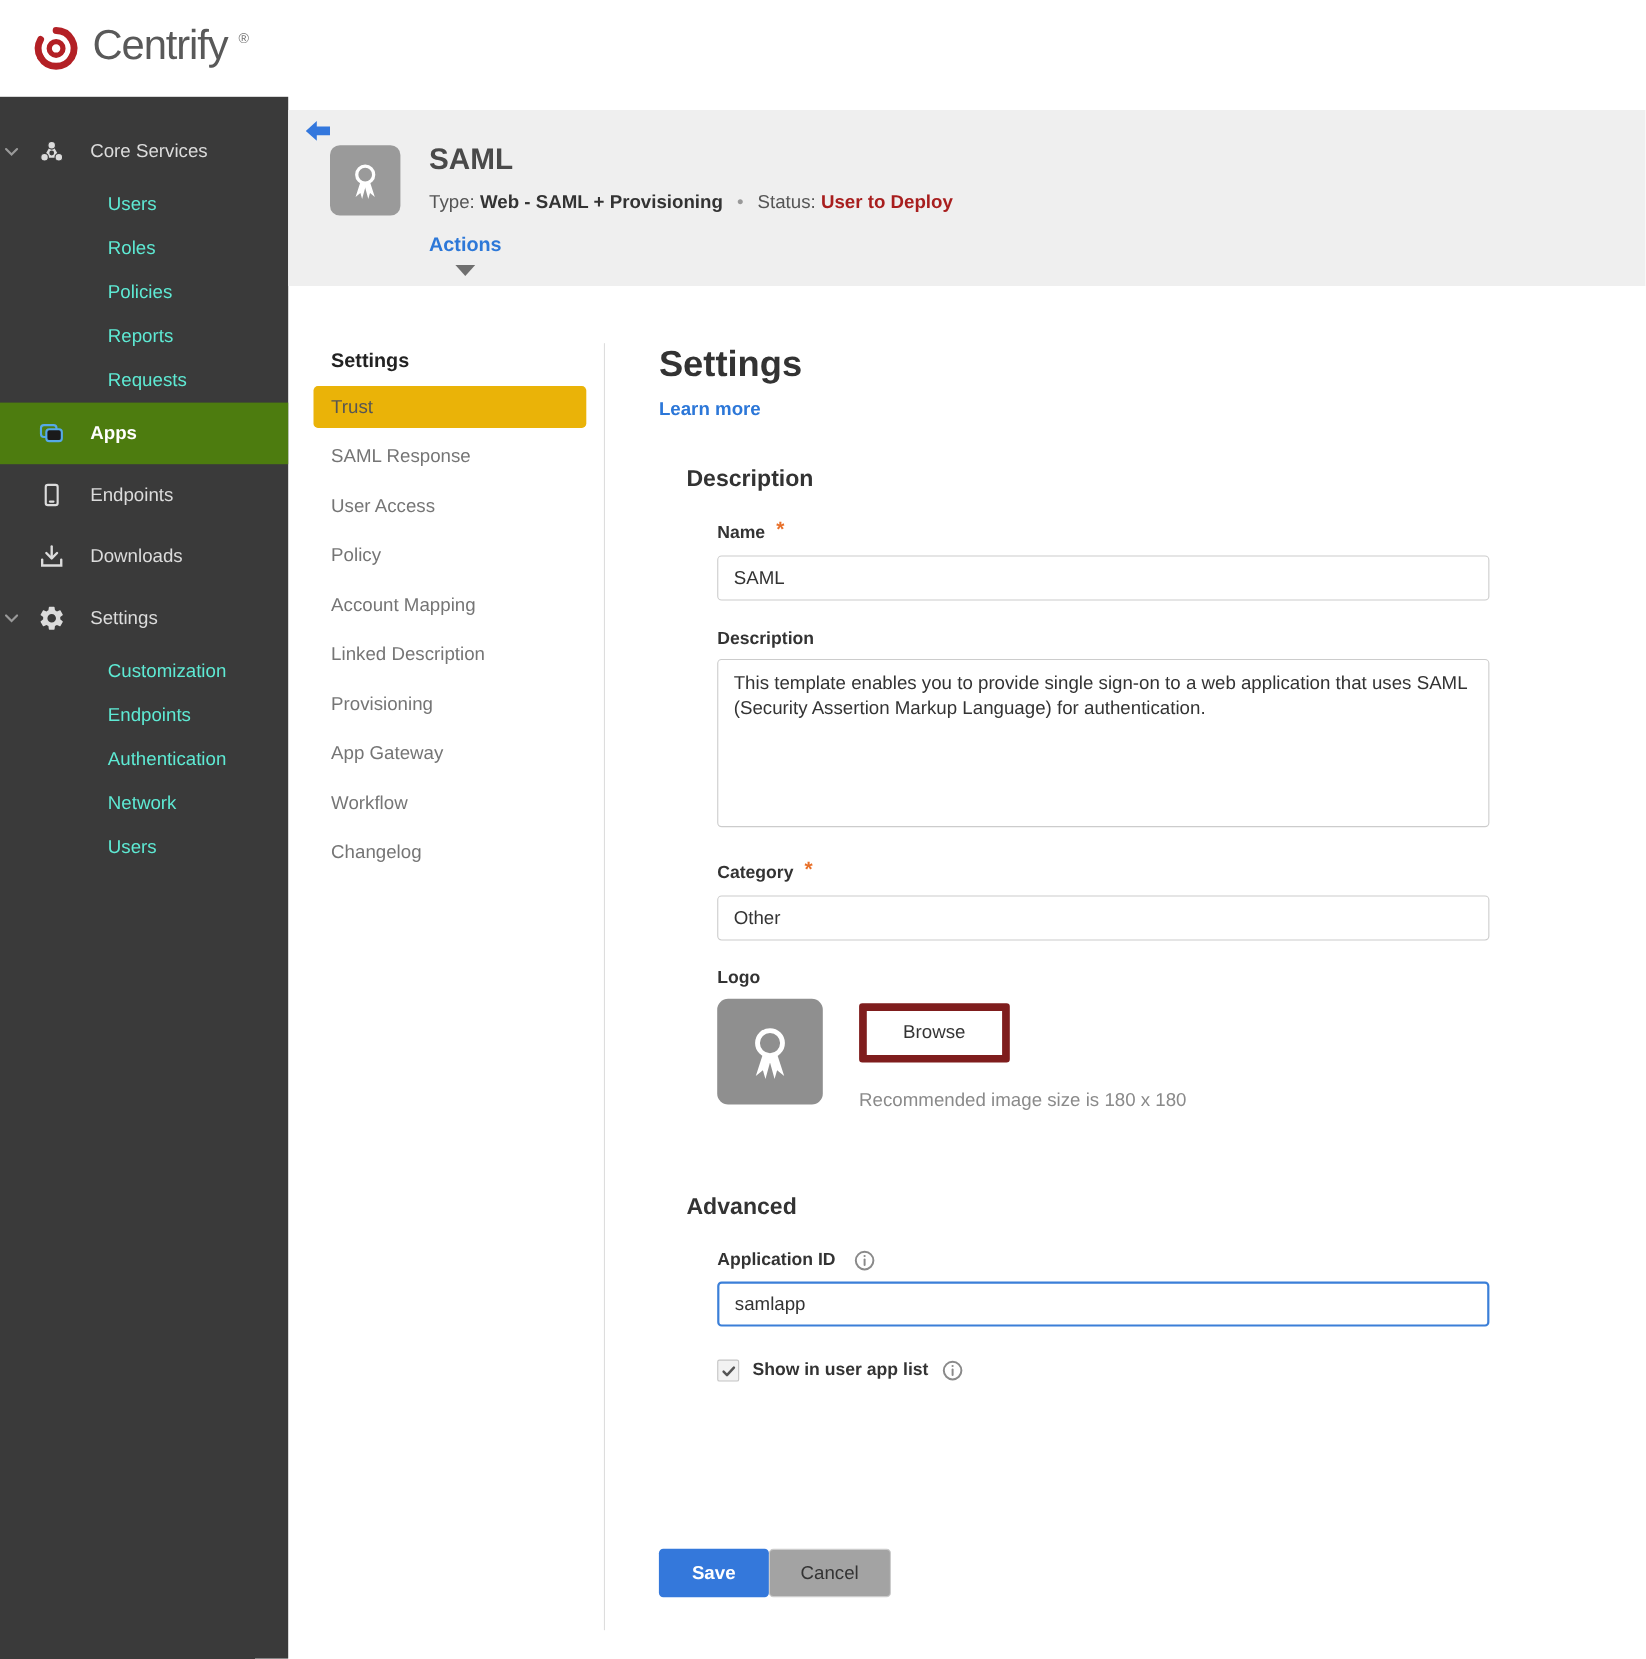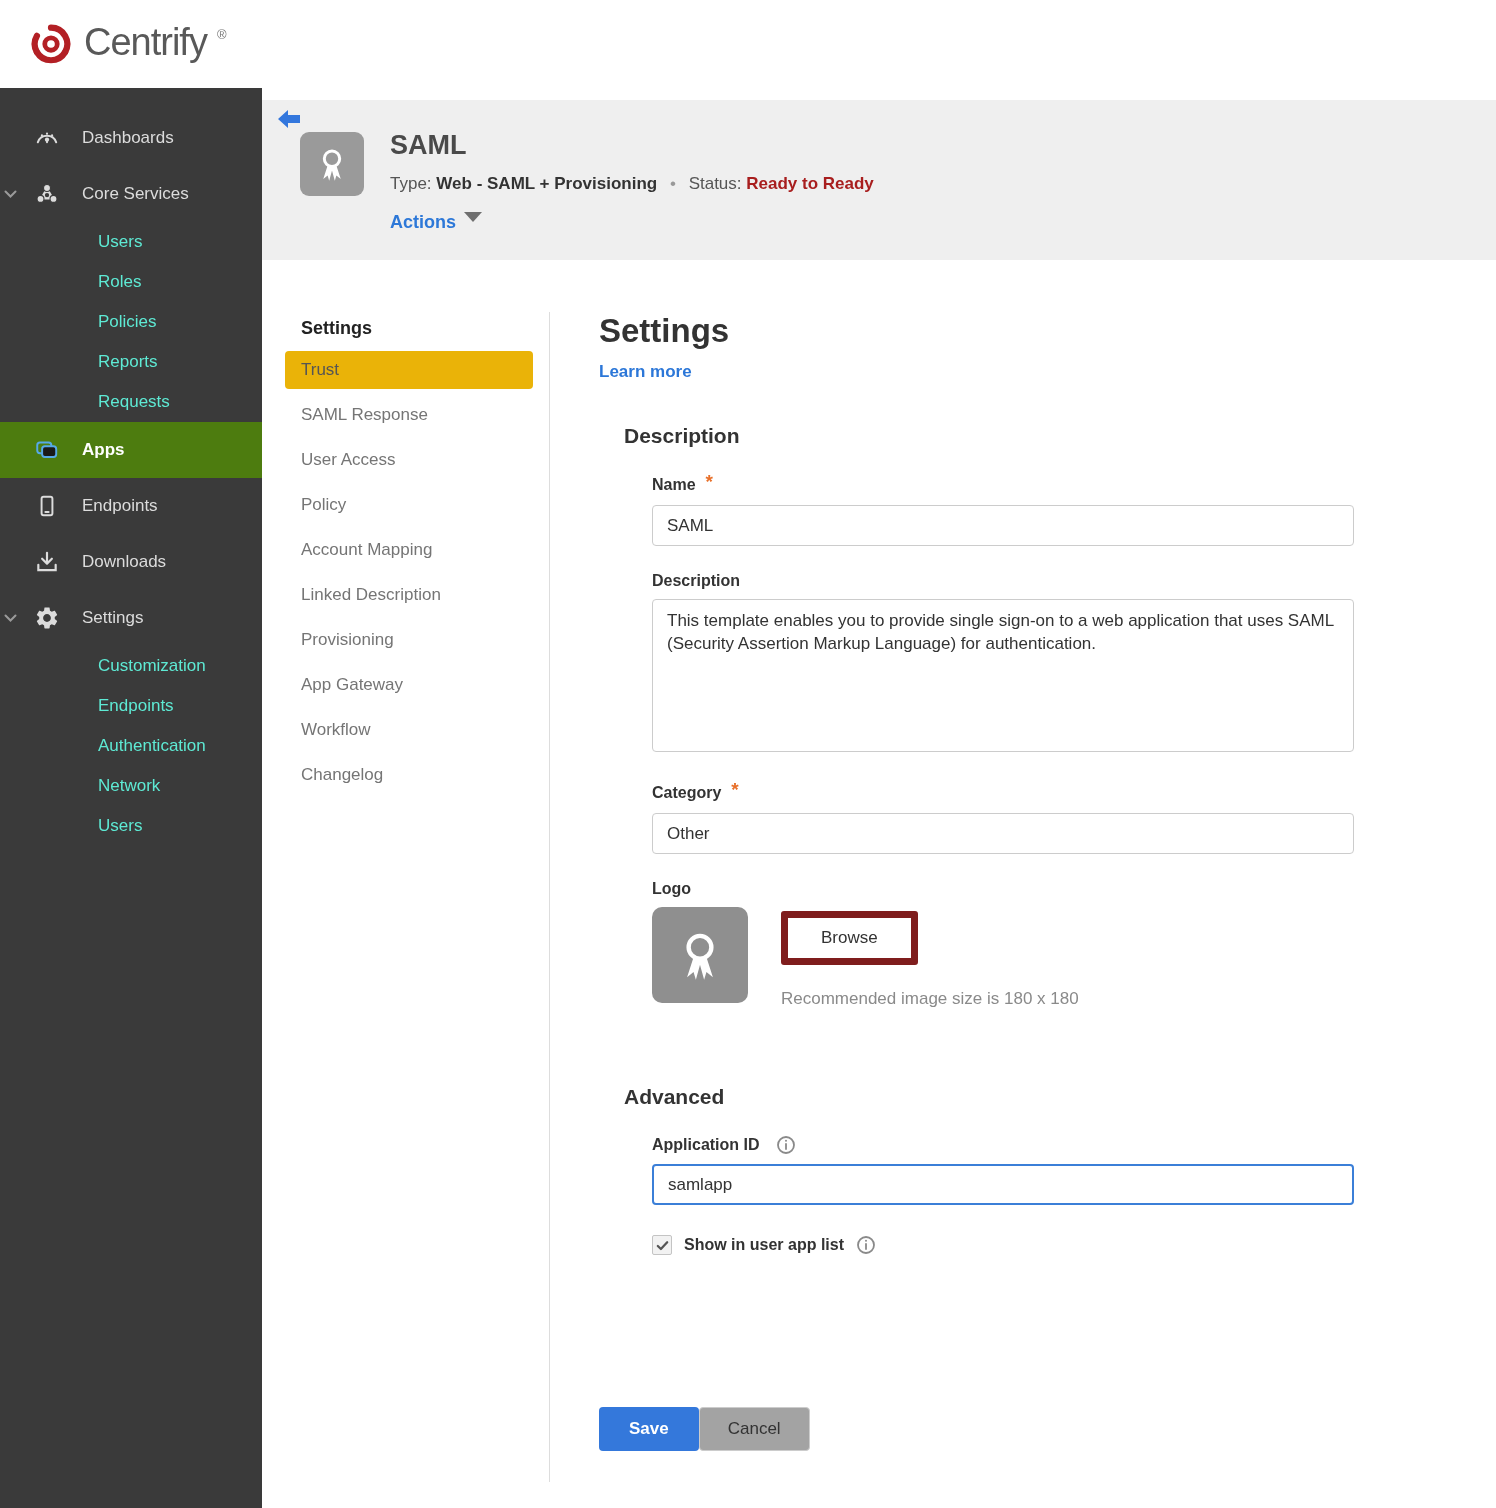--- a/index.html
+++ b/index.html
@@ -31,21 +31,21 @@
   .app-banner { height:160px; background:#efefef; position:relative; flex:none; }
   .back-btn { position:absolute; left:14px; top:8px; width:26px; height:24px; cursor:pointer; border:none; background:transparent; }
   .app-logo { position:absolute; left:38px; top:32px; width:64px; height:64px; background:#9a9a9a;
               border-radius:9px; display:flex; align-items:center; justify-content:center; }
   .app-title { position:absolute; left:128px; top:30px; font-size:27px; font-weight:bold; color:#4a4a4a; }
   .app-meta { position:absolute; left:128px; top:74px; font-size:17px; color:#555; }
   .app-meta b { color:#333; }
   .meta-dot { color:#999; margin:0 8px; }
   .status-val { font-weight:bold; }
   .actions-row { position:absolute; left:128px; top:112px; font-size:18px; font-weight:bold;
-                 color:#2d78d8; cursor:pointer; display:flex; gap:8px; }
+                 color:#2d78d8; cursor:pointer; display:flex; align-items:center; gap:8px;flex-direction:column; }
   .caret-down { width:0; height:0; border-left:9px solid transparent; border-right:9px solid transparent;
                 border-top:10px solid #6f6f6f; }
 
   
   .content-wrap { display:flex; padding-top:52px; flex:1; }
   .subnav { width:248px; margin-left:23px; flex:none; }
   .subnav-heading { font-size:18px; font-weight:bold; color:#222; padding:6px 16px 12px; }
   .subnav-item { font-size:17px; color:#757575; padding:9px 16px; margin-bottom:7px; border-radius:4px; cursor:pointer; }
   .subnav-item.active { background:#eab308; color:#555; }
   .vdivider { width:1px; background:#ddd; margin-left:16px; margin-bottom:26px; }
@@ -100,33 +100,20 @@
       </svg>
     </span>
     <span class="brand-text">Centrify</span>
     <span class="brand-reg">®</span>
   </div>
 </div>
 
 <div class="shell">
 
   <nav class="sidebar">
-    <div class="side-item">
-      <span class="sicon">
-        <svg width="26" height="26" viewBox="0 0 24 24" fill="none" stroke="#dcdcdc" stroke-width="1.8">
-          <path d="M3.5 16 a9 9 0 0 1 17 0" stroke-linecap="round"></path>
-          <circle cx="12" cy="13.5" r="2" fill="#dcdcdc" stroke="none"></circle>
-          <path d="M12 13 v3" stroke-linecap="round"></path>
-          <circle cx="7.3" cy="9.6" r="1" fill="#dcdcdc" stroke="none"></circle>
-          <circle cx="12" cy="8" r="1" fill="#dcdcdc" stroke="none"></circle>
-          <circle cx="16.7" cy="9.6" r="1" fill="#dcdcdc" stroke="none"></circle>
-        </svg>
-      </span>
-      <span>Dashboards</span>
-    </div>
 
     <div class="side-item">
       <span class="chev">
         <svg width="13" height="9" viewBox="0 0 13 9">
             <path d="M1.5 1.5 L6.5 6.5 L11.5 1.5" fill="none" stroke="#9a9a9a" stroke-width="2" stroke-linecap="round"></path>
           </svg>
       </span>
       <span class="sicon">
         <svg width="26" height="26" viewBox="0 0 24 24">
           <path d="M12 5 L19 17 L5 17 Z" fill="#dcdcdc"></path>
@@ -229,21 +216,21 @@
           <path d="M9.6 12.6 L7 20.6 L9.5 18.6 L10.4 21.6 L12.6 13.6 Z" fill="#fff"></path>
           <path d="M14.4 12.6 L17 20.6 L14.5 18.6 L13.6 21.6 L11.4 13.6 Z" fill="#fff"></path>
         </svg>
       </div>
       <div class="app-title">SAML</div>
       <div class="app-meta">
         <span>Type:</span>
         <b>Web - SAML + Provisioning</b>
         <span class="meta-dot">•</span>
         <span>Status:</span>
-        <b class="status-val" style="color:#a81e1e">Ready to Ready</b>
+        <b class="status-val" style="color:#a81e1e">User to Deploy</b>
       </div>
       <div class="actions-row">
         <span>Actions</span>
         <span class="caret-down"></span>
       </div>
     </div>
 
     <div class="content-wrap">
 
       <div class="subnav">

